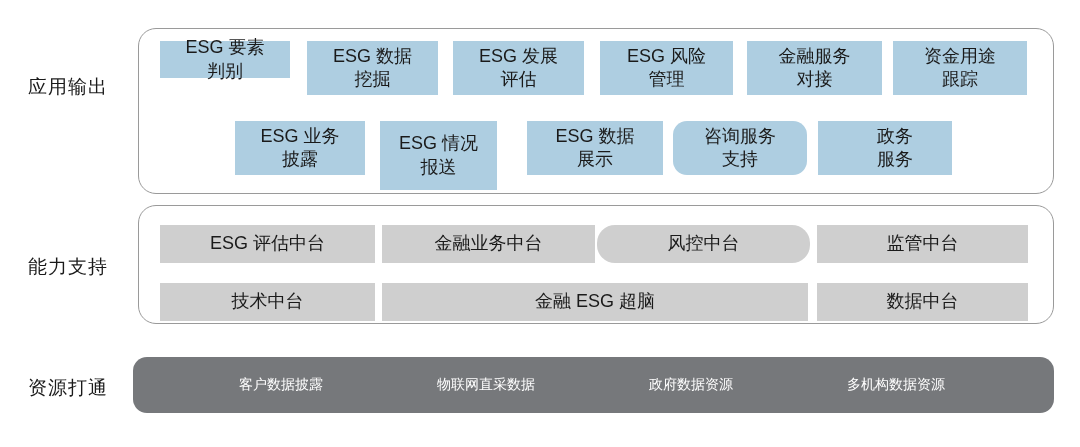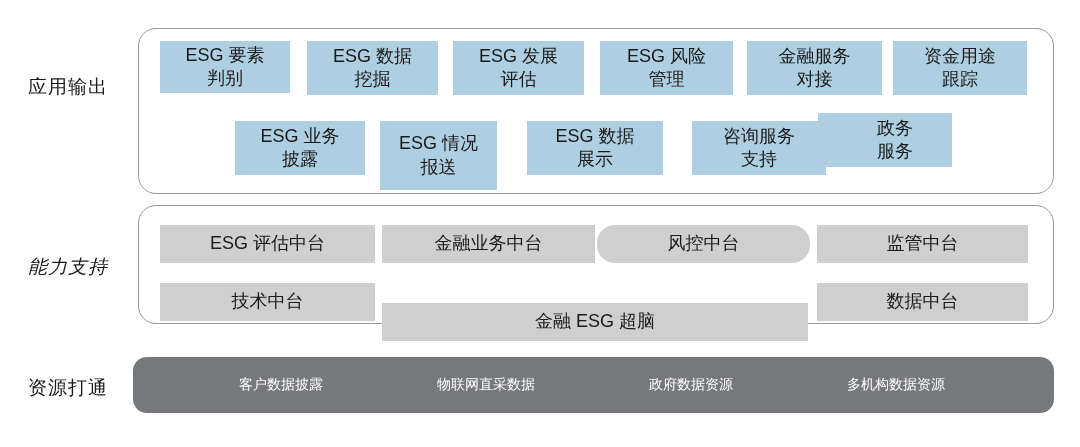--- a/index.html
+++ b/index.html
@@ -21,21 +21,21 @@
   
   .row-label {
     position: absolute;
     font-size: 19px;
     color: #1a1a1a;
     letter-spacing: 1px;
     white-space: nowrap;
     text-align: left;
   }
   #label-app    { left: 28px;  top: 74px;  }
-  #label-cap    { left: 28px;  top: 254px; font-style: italic; }
+  #label-cap    { left: 28px;  top: 254px; }
   #label-res    { left: 28px;  top: 375px; }
 
   
   .panel {
     position: absolute;
     box-sizing: border-box;
     border: 1.6px solid #9a9a9a;
     border-radius: 18px;
     background: #ffffff;
   }
@@ -76,48 +76,48 @@
 
   <div class="row-label" id="label-app">应用输出</div>
   <div class="row-label" id="label-cap">能力支持</div>
   <div class="row-label" id="label-res">资源打通</div>
 
   <div class="panel" id="panel-application"></div>
   <div class="panel" id="panel-capability"></div>
   <div id="bar-resource"></div>
 
   <div id="tile-layer">
-      <div class="cell blue" style="left: 160px; top: 41px; width: 130px; height: 52px;">ESG 要素
+      <div class="cell blue" style="left: 160px; top: 41px; width: 130px; height: 37px;">ESG 要素
 判别</div>
       <div class="cell blue" style="left: 307px; top: 41px; width: 131px; height: 54px;">ESG 数据
 挖掘</div>
       <div class="cell blue" style="left: 453px; top: 41px; width: 131px; height: 54px;">ESG 发展
 评估</div>
       <div class="cell blue" style="left: 600px; top: 41px; width: 133px; height: 54px;">ESG 风险
 管理</div>
       <div class="cell blue" style="left: 747px; top: 41px; width: 135px; height: 54px;">金融服务
 对接</div>
       <div class="cell blue" style="left: 893px; top: 41px; width: 134px; height: 54px;">资金用途
 跟踪</div>
       <div class="cell blue" style="left: 235px; top: 121px; width: 130px; height: 54px;">ESG 业务
 披露</div>
       <div class="cell blue" style="left: 380px; top: 121px; width: 117px; height: 69px;">ESG 情况
 报送</div>
       <div class="cell blue" style="left: 527px; top: 121px; width: 136px; height: 54px;">ESG 数据
 展示</div>
-      <div class="cell blue" style="left: 692px; top: 121px; width: 134px; height: 54px;">咨询服务
+      <div class="cell blue" style="left: 673px; top: 121px; width: 134px; height: 54px; border-radius: 14px;">咨询服务
 支持</div>
-      <div class="cell blue" style="left: 818px; top: 113px; width: 134px; height: 54px; padding-left: 20px;">政务
+      <div class="cell blue" style="left: 818px; top: 121px; width: 134px; height: 54px; padding-left: 20px;">政务
 服务</div>
       <div class="cell grey" style="left: 160px; top: 225px; width: 215px; height: 38px;">ESG 评估中台</div>
       <div class="cell grey" style="left: 382px; top: 225px; width: 213px; height: 38px;">金融业务中台</div>
       <div class="cell grey" style="left: 597px; top: 225px; width: 213px; height: 38px; border-radius: 18px;">风控中台</div>
       <div class="cell grey" style="left: 817px; top: 225px; width: 211px; height: 38px;">监管中台</div>
       <div class="cell grey" style="left: 160px; top: 283px; width: 215px; height: 38px;">技术中台</div>
-      <div class="cell grey" style="left: 382px; top: 283px; width: 426px; height: 38px; margin-top: 20px;">金融 ESG 超脑</div>
+      <div class="cell grey" style="left: 382px; top: 283px; width: 426px; height: 38px;">金融 ESG 超脑</div>
       <div class="cell grey" style="left: 817px; top: 283px; width: 211px; height: 38px;">数据中台</div>
       <div class="cell dark" style="left: 201px; top: 368px; width: 160px; height: 34px;">客户数据披露</div>
       <div class="cell dark" style="left: 398px; top: 368px; width: 176px; height: 34px; text-align: center;">物联网直采数据</div>
       <div class="cell dark" style="left: 611px; top: 368px; width: 160px; height: 34px;">政府数据资源</div>
       <div class="cell dark" style="left: 808px; top: 368px; width: 176px; height: 34px;">多机构数据资源</div>
     </div>
 
 </div>
 
 </body></html>

